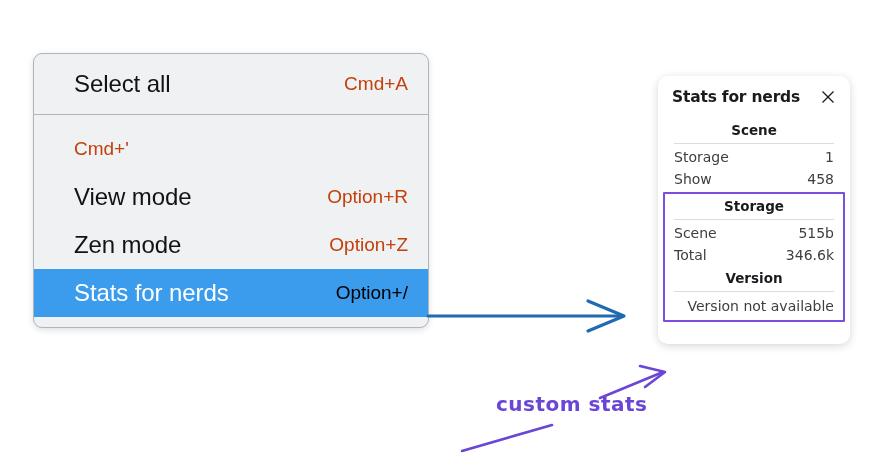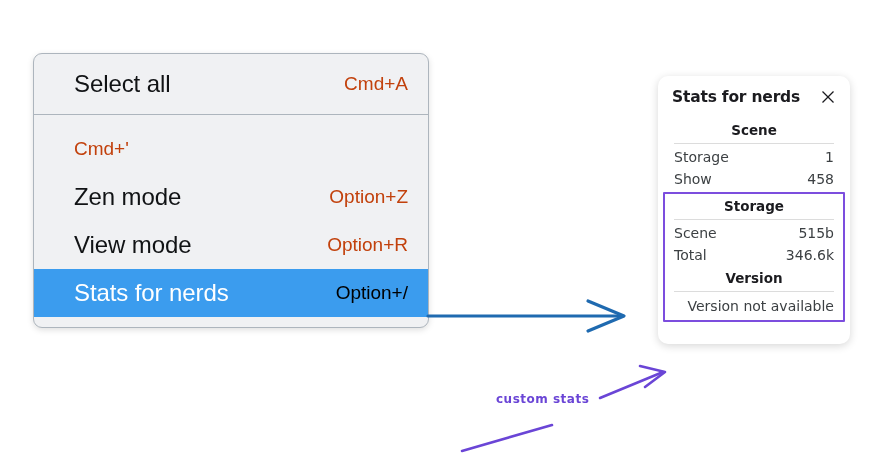--- a/index.html
+++ b/index.html
@@ -135,21 +135,21 @@
     position: absolute;
     left: 0; top: 0;
     width: 873px; height: 461px;
     pointer-events: none;
   }
   #handwritten-label {
     position: absolute;
     left: 496px;
     top: 392px;
     font-family: "DejaVu Sans", sans-serif;
-    font-size: 12px;
+    font-size: 20px;
     font-weight: bold;
     color: #6a45d6;
     letter-spacing: 0.5px;
     white-space: nowrap;
   }
 </style>
 </head>
 <body>
 
 <div id="context-menu">
@@ -159,26 +159,26 @@
       <span class="mi-label">Select all</span>
       <span class="mi-shortcut">Cmd+A</span>
     </div>
   </div>
 
   <div class="menu-group group-bottom">
     <div class="menu-item">
       <span class="mi-shortcut">Cmd+'</span>
     </div>
     <div class="menu-item">
+      <span class="mi-label">View mode</span>
+      <span class="mi-shortcut">Option+R</span>
+    </div>
+    <div class="menu-item">
       <span class="mi-label">Zen mode</span>
       <span class="mi-shortcut">Option+Z</span>
-    </div>
-    <div class="menu-item">
-      <span class="mi-label">View mode</span>
-      <span class="mi-shortcut">Option+R</span>
     </div>
     <div class="menu-item selected">
       <span class="mi-label">Stats for nerds</span>
       <span class="mi-shortcut">Option+/</span>
     </div>
   </div>
 
 </div>
 
 <div id="stats-panel">

